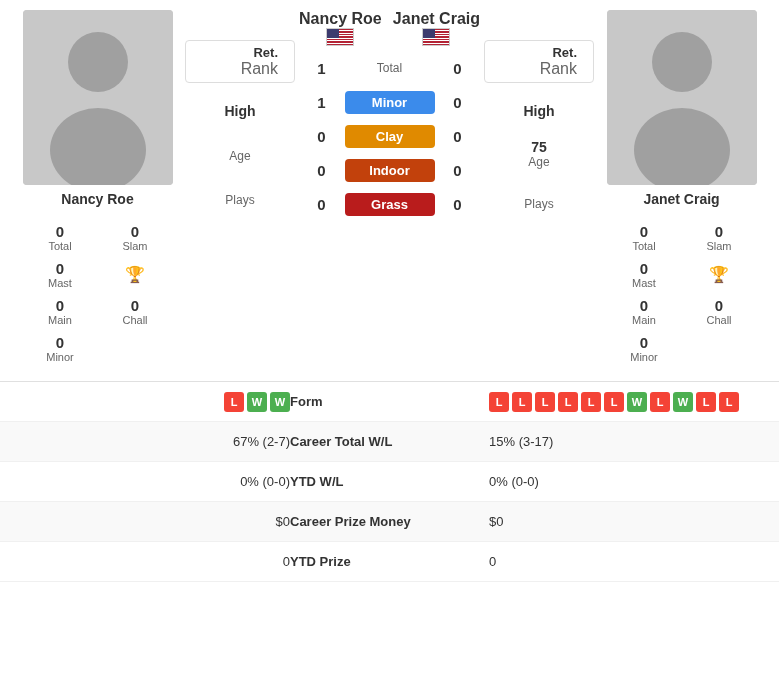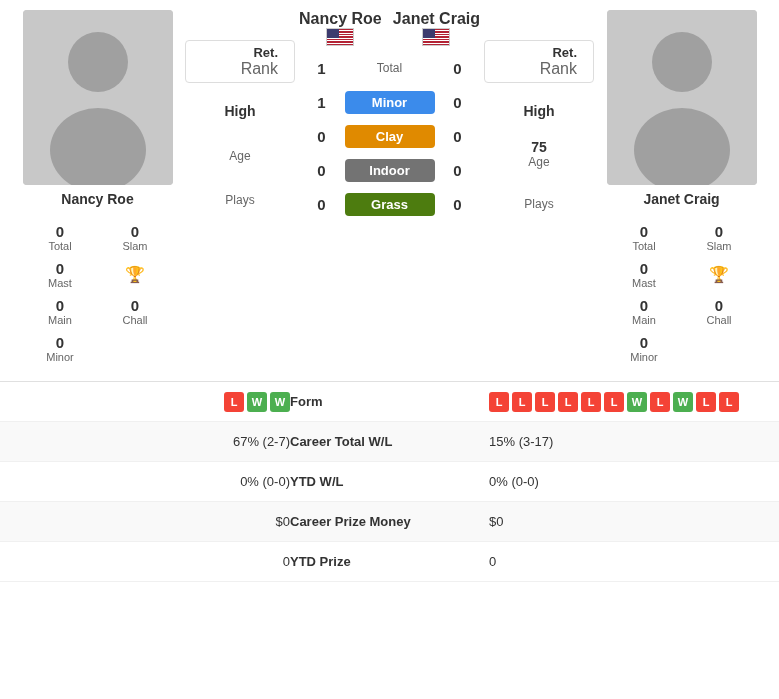--- a/index.html
+++ b/index.html
@@ -122,22 +122,22 @@
       border-radius: 4px;
       color: #fff;
       font-size: 13px;
       font-weight: bold;
       min-width: 90px;
       text-align: center;
     }
 
     .badge-hard { background: #3b8beb; }
     .badge-clay { background: #e08a00; }
-    .badge-indoor { background: #737373; }
-    .badge-grass { background: #4d7c0f; }
+    .badge-indoor { background: #c2410c; }
+    .badge-grass { background: #b91c1c; }
 
     
     .ret-rank-box {
       border: 1px solid #ddd;
       border-radius: 4px;
       padding: 4px 16px;
       text-align: right;
       width: 110px;
     }
 

